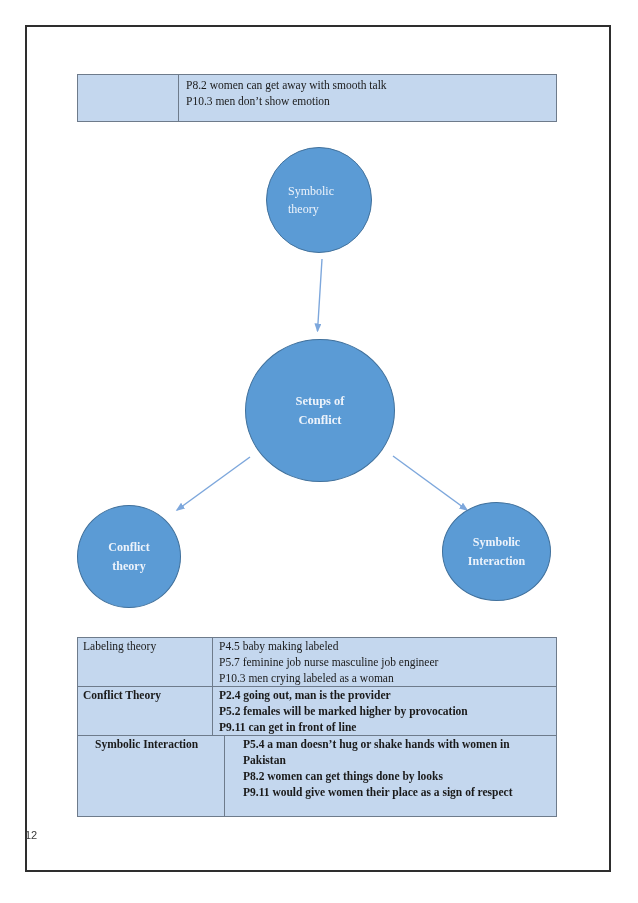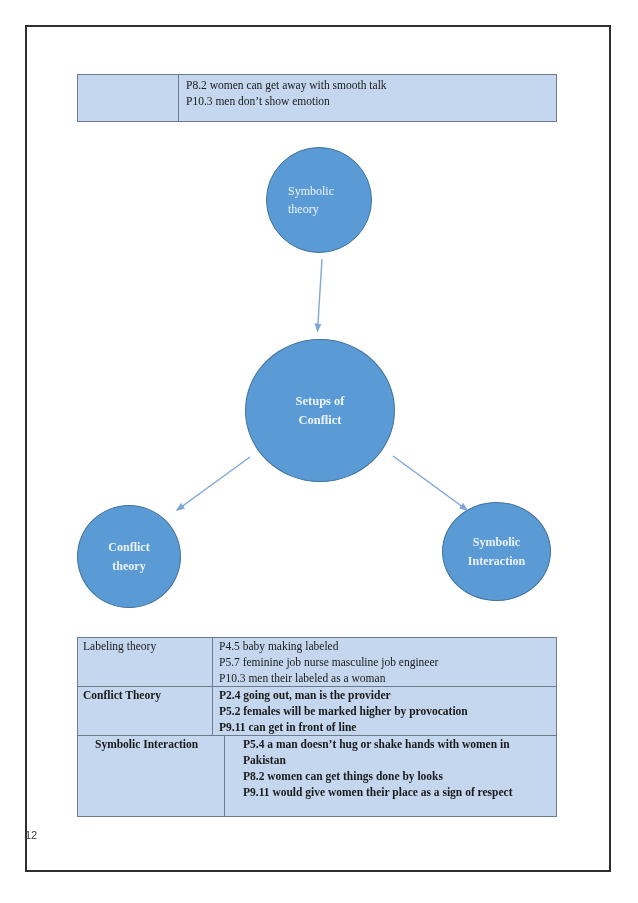--- a/index.html
+++ b/index.html
@@ -112,21 +112,21 @@
     <div>Symbolic</div>
     <div>Interaction</div>
   </div>
 
   <div class="b-table">
     <div class="b-row">
       <div class="b-col1">Labeling theory</div>
       <div class="b-col2">
         <div>P4.5 baby making labeled</div>
         <div>P5.7 feminine job nurse masculine job engineer</div>
-        <div>P10.3 men their labeled as a woman</div>
+        <div>P10.3 men crying labeled as a woman</div>
       </div>
     </div>
     <div class="b-row">
       <div class="b-col1">Conflict Theory</div>
       <div class="b-col2">
         <div>P2.4 going out, man is the provider</div>
         <div>P5.2 females will be marked higher by provocation</div>
         <div>P9.11 can get in front of line</div>
       </div>
     </div>

